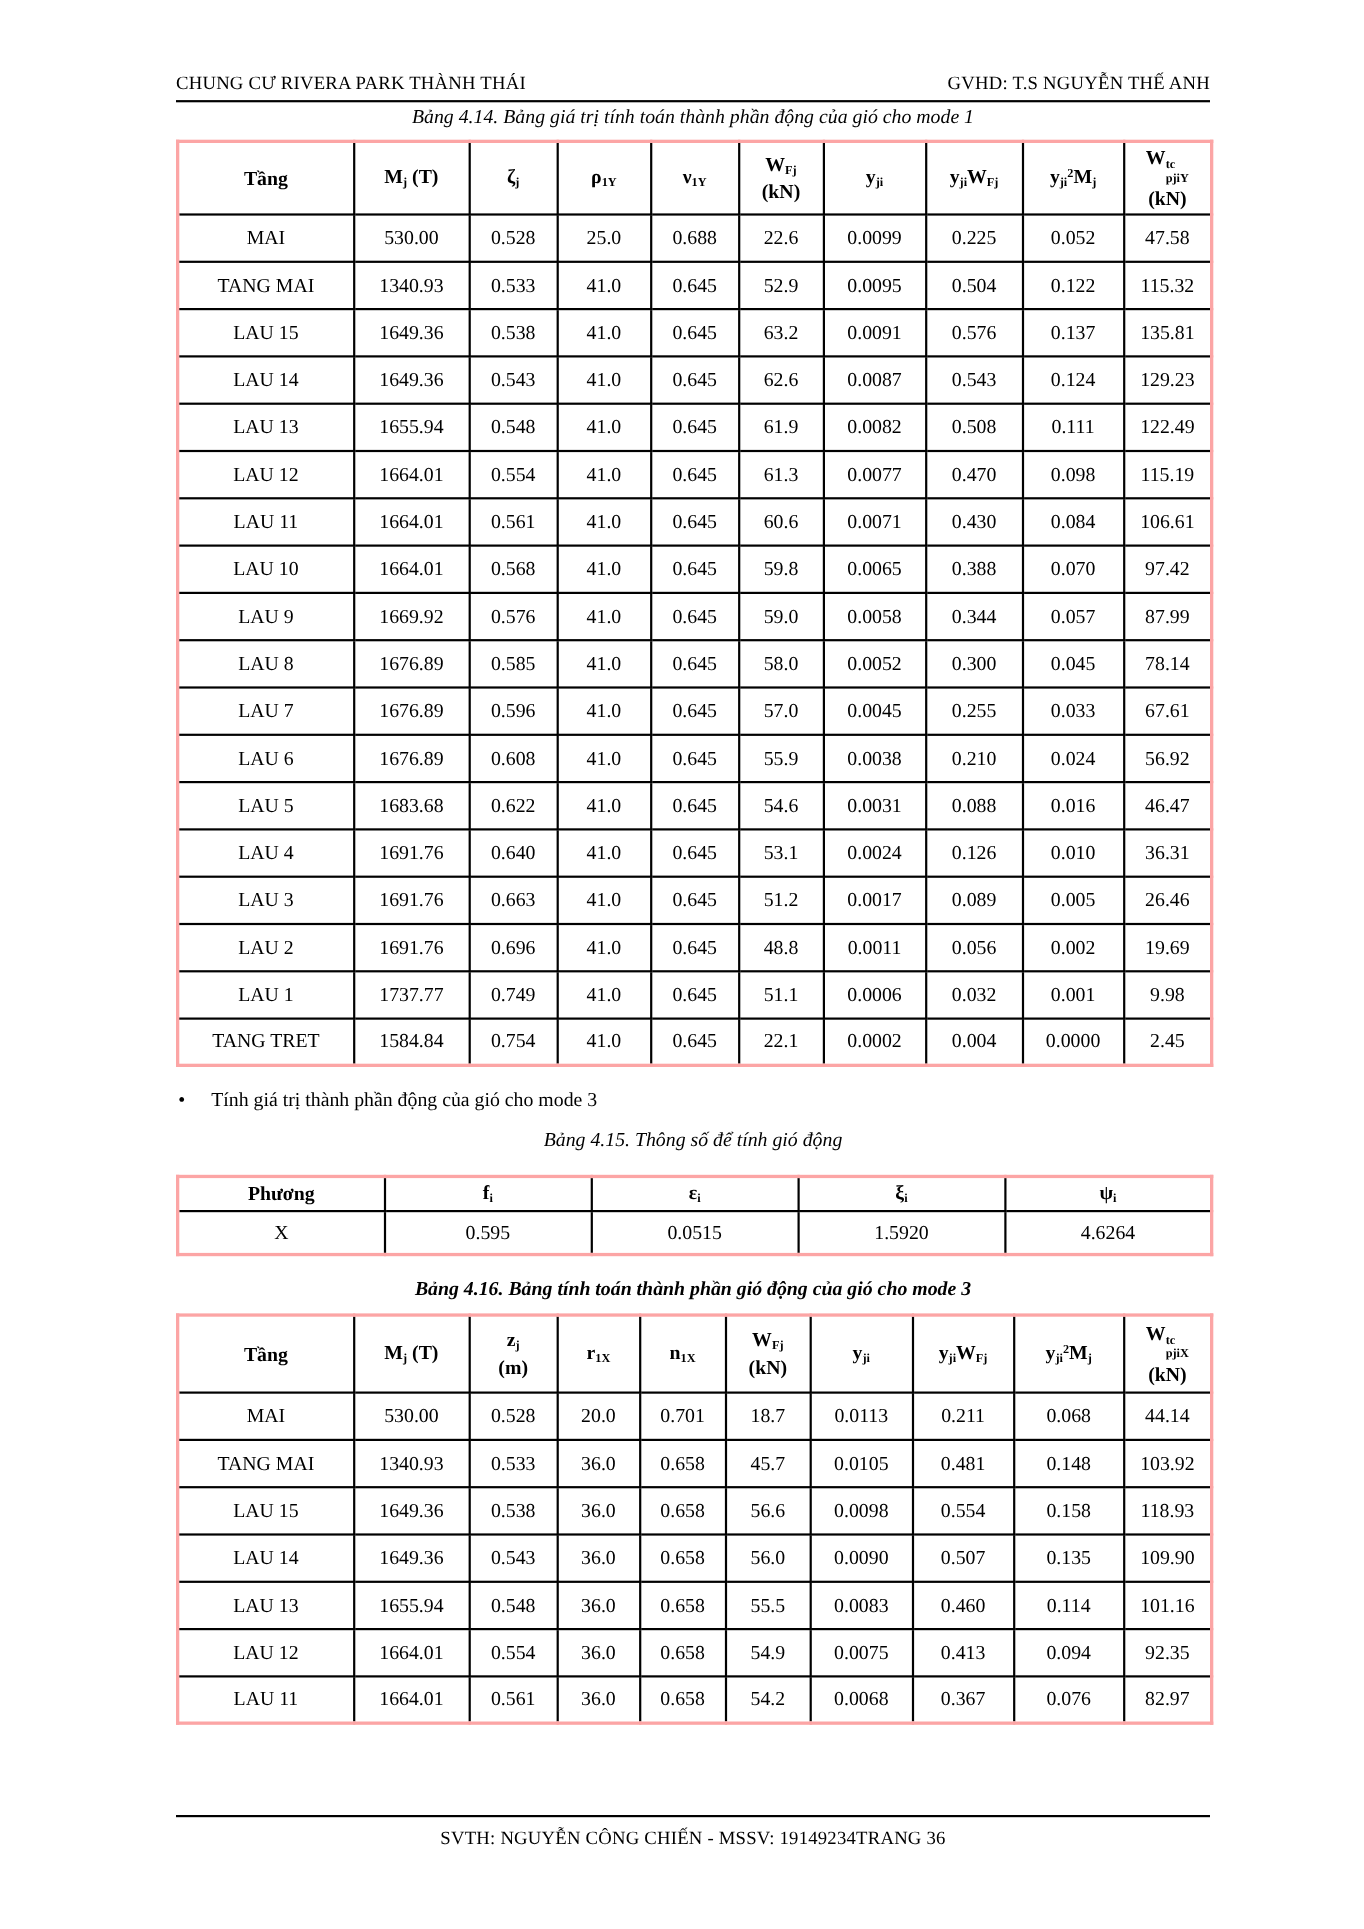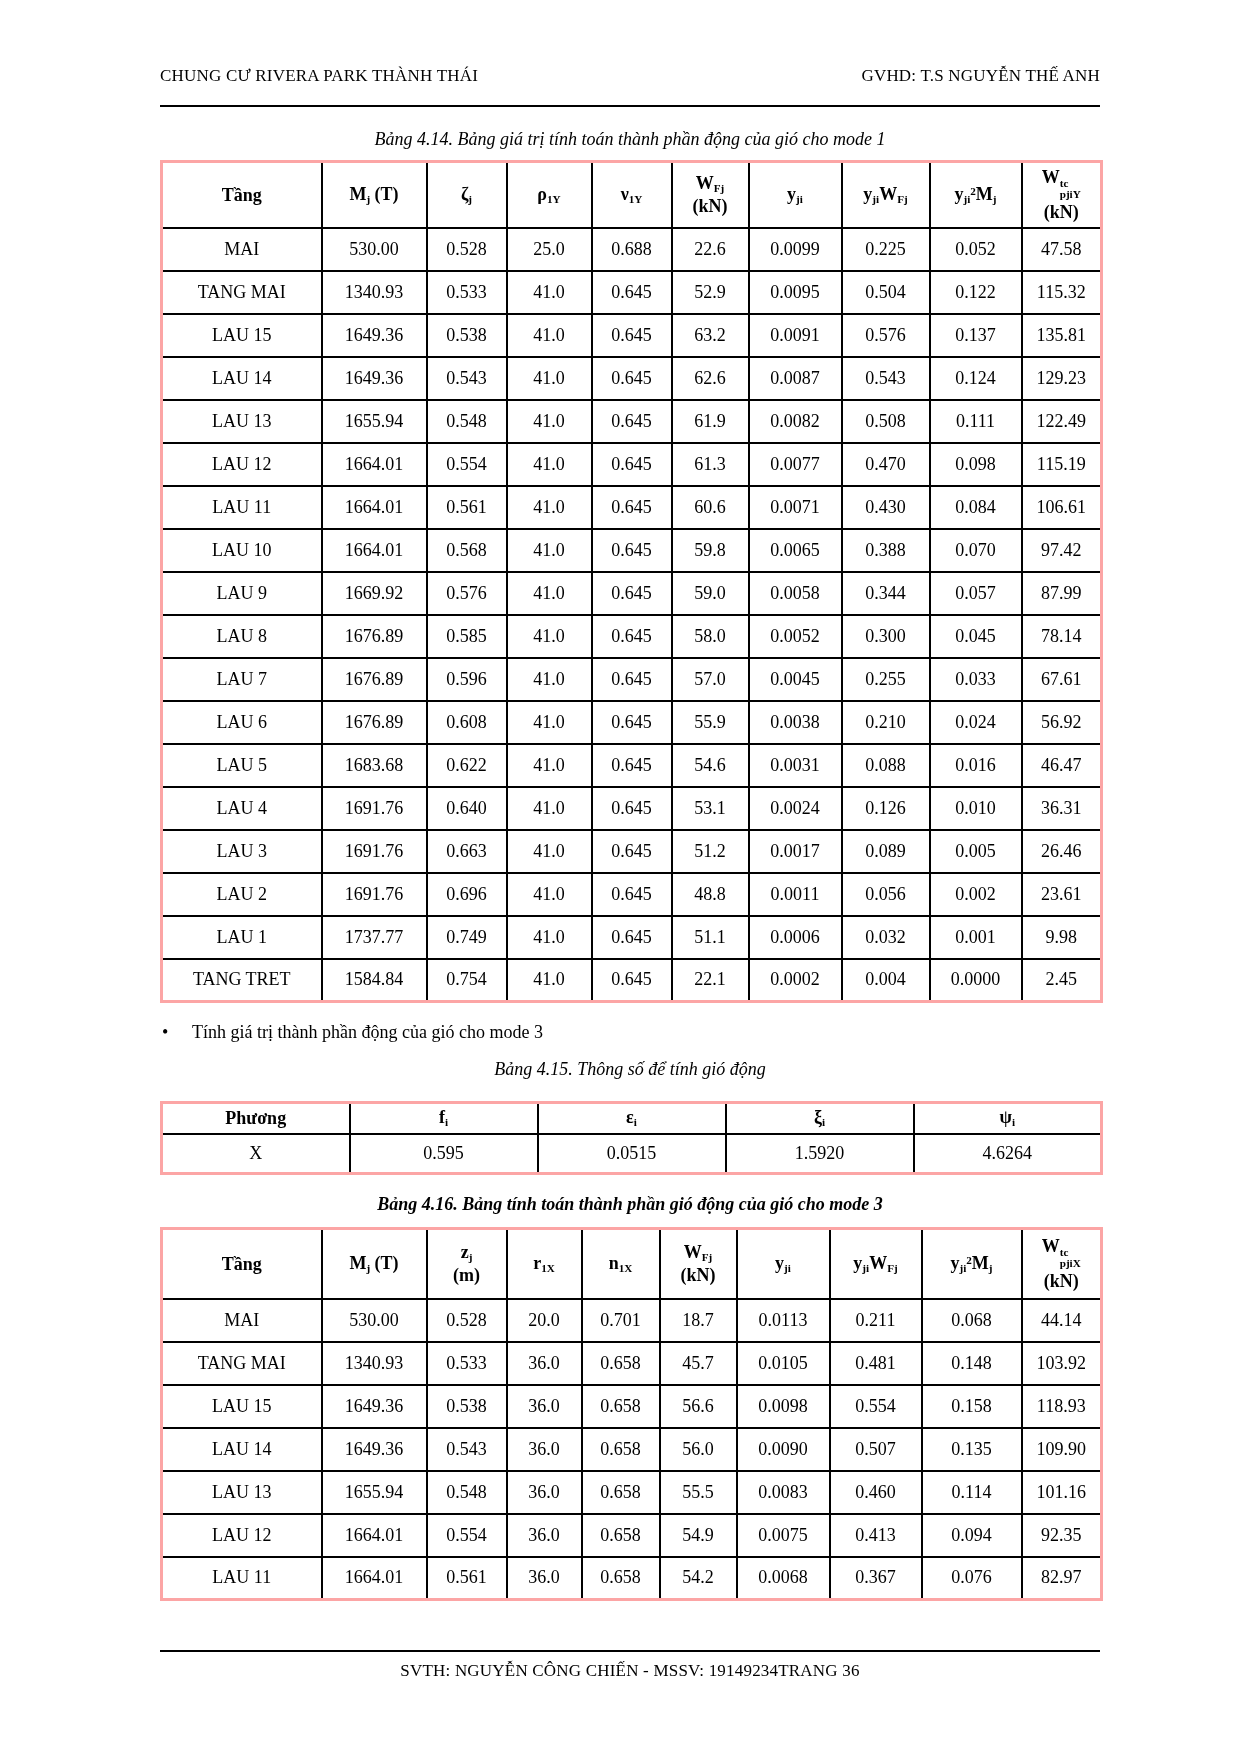--- a/index.html
+++ b/index.html
@@ -8,28 +8,28 @@
     width:1240px;height:1754px;
     margin:0 auto;
     background:#ffffff;
     font-family:"Liberation Serif","DejaVu Serif",serif;
     color:#000;
     overflow:hidden;
   }
   .content{position:absolute;left:160px;top:0;width:940px;}
   .doc-header{
     display:flex;justify-content:space-between;align-items:flex-end;
-    padding-top:66px;padding-bottom:19px;
+    padding-top:66px;padding-bottom:5px;
     border-bottom:2px solid #000;
     font-size:17px;letter-spacing:0.2px;
   }
   .caption{
     text-align:center;font-style:italic;font-size:18px;line-height:24px;
   }
-  .caption-1{margin:20px 0 9px 0;}
+  .caption-1{margin:1px 0 9px 0;}
   .caption-2{margin:13px 0 20px 0;}
   .caption-3{margin:17px 0 11px 0;font-weight:bold;}
   table{
     border-collapse:collapse;table-layout:fixed;width:940px;
     border:3px solid #fca5a5;
   }
   th,td{
     border:2px solid #000;
     text-align:center;vertical-align:middle;
     font-size:18px;padding:0 2px;
@@ -291,21 +291,21 @@
           <tr>
             <td>LAU 2</td>
             <td>1691.76</td>
             <td>0.696</td>
             <td>41.0</td>
             <td>0.645</td>
             <td>48.8</td>
             <td>0.0011</td>
             <td>0.056</td>
             <td>0.002</td>
-            <td>23.61</td>
+            <td>19.69</td>
           </tr>
           <tr>
             <td>LAU 1</td>
             <td>1737.77</td>
             <td>0.749</td>
             <td>41.0</td>
             <td>0.645</td>
             <td>51.1</td>
             <td>0.0006</td>
             <td>0.032</td>

